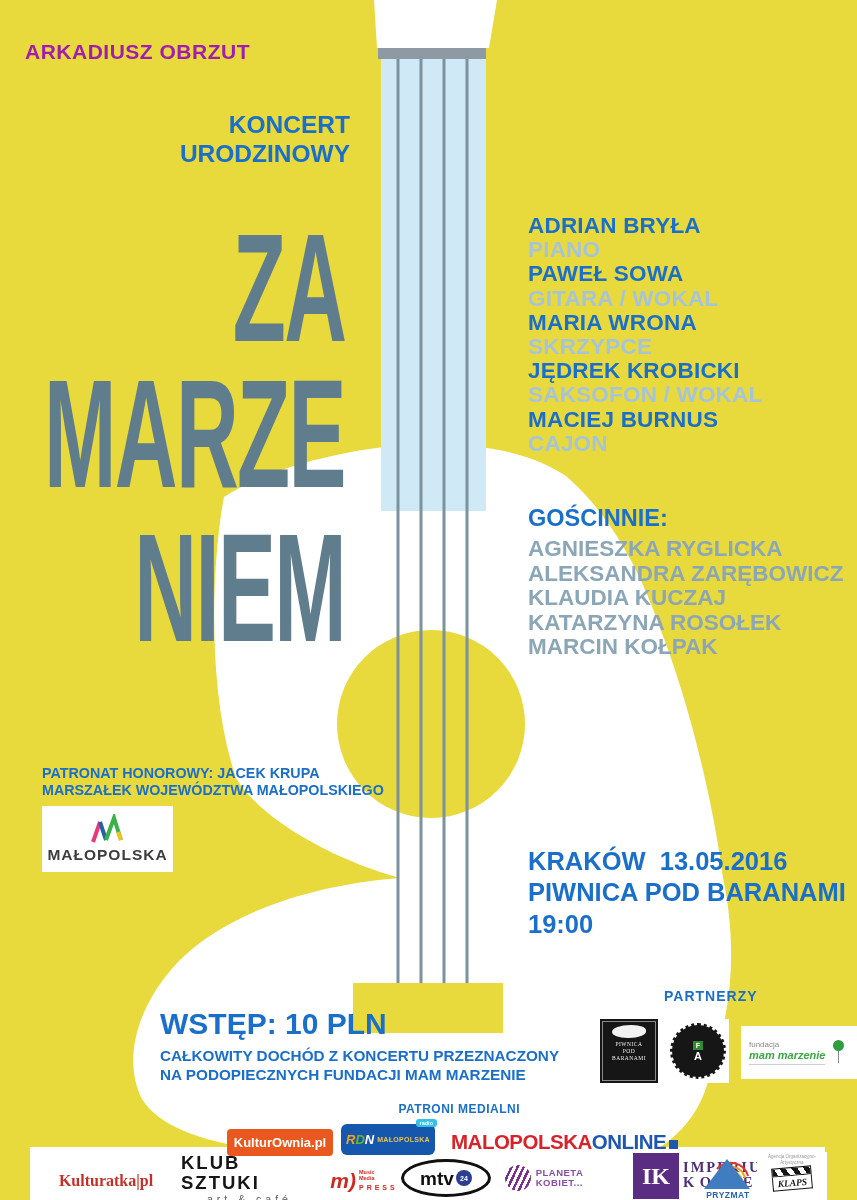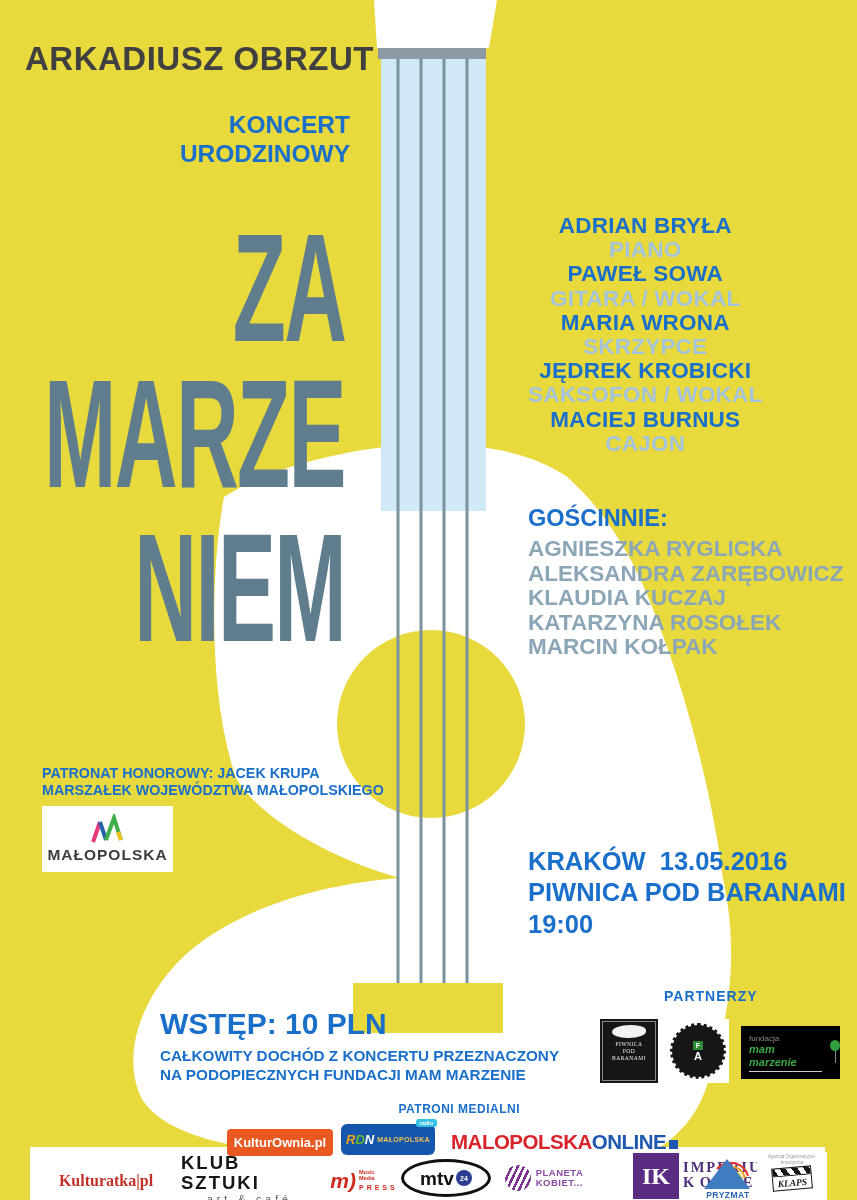--- a/index.html
+++ b/index.html
@@ -3,29 +3,29 @@
 <meta charset="utf-8">
 <style>
   html,body{margin:0;padding:0;background:#777;}
   .poster{
     position:relative;width:857px;height:1200px;margin:0 auto;
     background:#e8d93c;overflow:hidden;
     font-family:"Liberation Sans",sans-serif;
   }
   .abs{position:absolute;}
   
-  .artist{left:25px;top:40px;font-size:33px;font-weight:bold;color:#404040;letter-spacing:.5px;white-space:nowrap;}
+  .artist{left:25px;top:40px;font-size:21px;font-weight:bold;color:#a21caf;letter-spacing:.5px;white-space:nowrap;}
   .subtitle{right:507px;top:110px;text-align:right;font-size:24.5px;line-height:29px;font-weight:bold;color:#1a6fca;white-space:nowrap;}
   .title-line{
     position:absolute;right:512px;color:#5f7d8d;font-weight:bold;font-size:106px;line-height:1;
     transform:scale(.82,1.46);transform-origin:top right;letter-spacing:-2px;white-space:nowrap;
   }
   
   .performers{left:528px;top:214px;}
-  .pline{font-size:22.5px;font-weight:bold;line-height:24.2px;letter-spacing:.2px;white-space:nowrap;text-align:center;}
+  .pline{font-size:22.5px;font-weight:bold;line-height:24.2px;letter-spacing:.2px;white-space:nowrap;}
   .pname{color:#1a6fca;}
   .pinst{color:#a5c4dc;}
   .guests{left:528px;top:505px;}
   .ghead{font-size:23.5px;font-weight:bold;color:#1a6fca;margin-bottom:5px;white-space:nowrap;}
   .gline{font-size:22.5px;font-weight:bold;line-height:24.6px;color:#8ba6b7;white-space:nowrap;}
   .venue{left:528px;top:846px;}
   .vline{font-size:25.5px;line-height:31.4px;font-weight:bold;color:#1a6fca;white-space:pre;}
   
   .patronage{left:42px;top:765px;}
   .patline{font-size:14.3px;line-height:17.4px;font-weight:bold;color:#1a6fca;white-space:nowrap;}
@@ -36,21 +36,21 @@
   .aline{font-size:15.3px;line-height:19.3px;font-weight:bold;color:#1a6fca;white-space:nowrap;}
   
   .partners-header{left:664px;top:988px;font-size:14px;font-weight:bold;color:#1a6fca;letter-spacing:1px;}
   .piwnica{left:600px;top:1019px;width:58px;height:64px;background:#161616;display:flex;flex-direction:column;align-items:center;box-shadow:inset 0 0 0 2px #161616, inset 0 0 0 3px #888;}
   .ram{width:34px;height:13px;background:#f2f2f2;border-radius:60% 45% 55% 50%;margin:6px auto 3px;}
   .piw-line{font-size:5.5px;line-height:7px;color:#eee;font-family:"Liberation Serif",serif;letter-spacing:.5px;text-align:center;}
   .ifa-box{left:667px;top:1019px;width:62px;height:64px;background:#fff;display:flex;align-items:center;justify-content:center;}
   .ifa-circle{width:52px;height:52px;background:#161616;border-radius:50%;outline:3px dotted #161616;outline-offset:-1px;display:flex;flex-direction:column;align-items:center;justify-content:center;}
   .ifa-chip{background:#2f8a34;color:#fff;font-size:7px;font-weight:bold;padding:1px 3px;line-height:7px;}
   .ifa-a{color:#fff;font-size:11px;font-weight:bold;line-height:12px;}
-  .mam-box{left:741px;top:1026px;width:99px;height:53px;background:#000000;display:flex;align-items:center;}
+  .mam-box{left:741px;top:1026px;width:116px;height:53px;background:#ffffff;display:flex;align-items:center;}
   .mam-text{margin-left:8px;}
   .mam-l1{font-size:8px;color:#8a8a8a;line-height:9px;}
   .mam-l2{font-size:11px;font-weight:bold;font-style:italic;color:#3aa745;line-height:13px;border-bottom:1px solid #cfcfcf;padding-bottom:2px;}
   .balloon{width:11px;height:11px;border-radius:50%;background:#2f9e3f;margin-left:8px;margin-bottom:14px;position:relative;}
   .balloon:after{content:"";position:absolute;left:5px;top:11px;width:1px;height:12px;background:#8a8a8a;}
   
   .media-header{left:350px;top:1102px;width:170px;text-align:right;font-size:12px;font-weight:bold;color:#1a6fca;letter-spacing:.5px;}
   .kulturownia{left:227px;top:1129px;width:106px;height:27px;background:#e8581f;border-radius:4px;display:flex;align-items:center;justify-content:center;color:#fff;font-size:13px;font-weight:bold;}
   .rdn{left:341px;top:1124px;width:94px;height:31px;background:#1457ad;border-radius:6px;display:flex;align-items:center;justify-content:center;}
   .rdn-l{font-size:13px;font-weight:bold;font-style:italic;}

